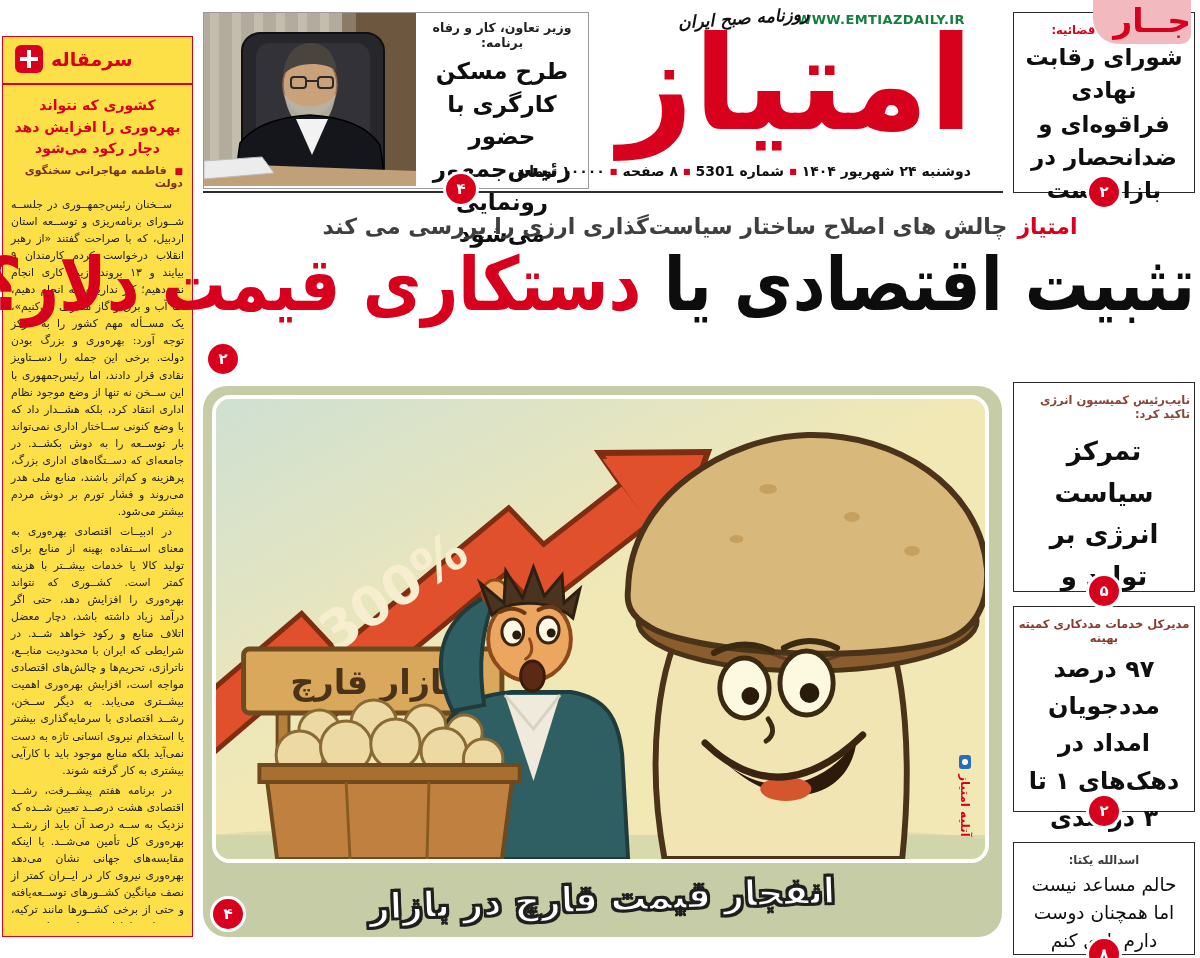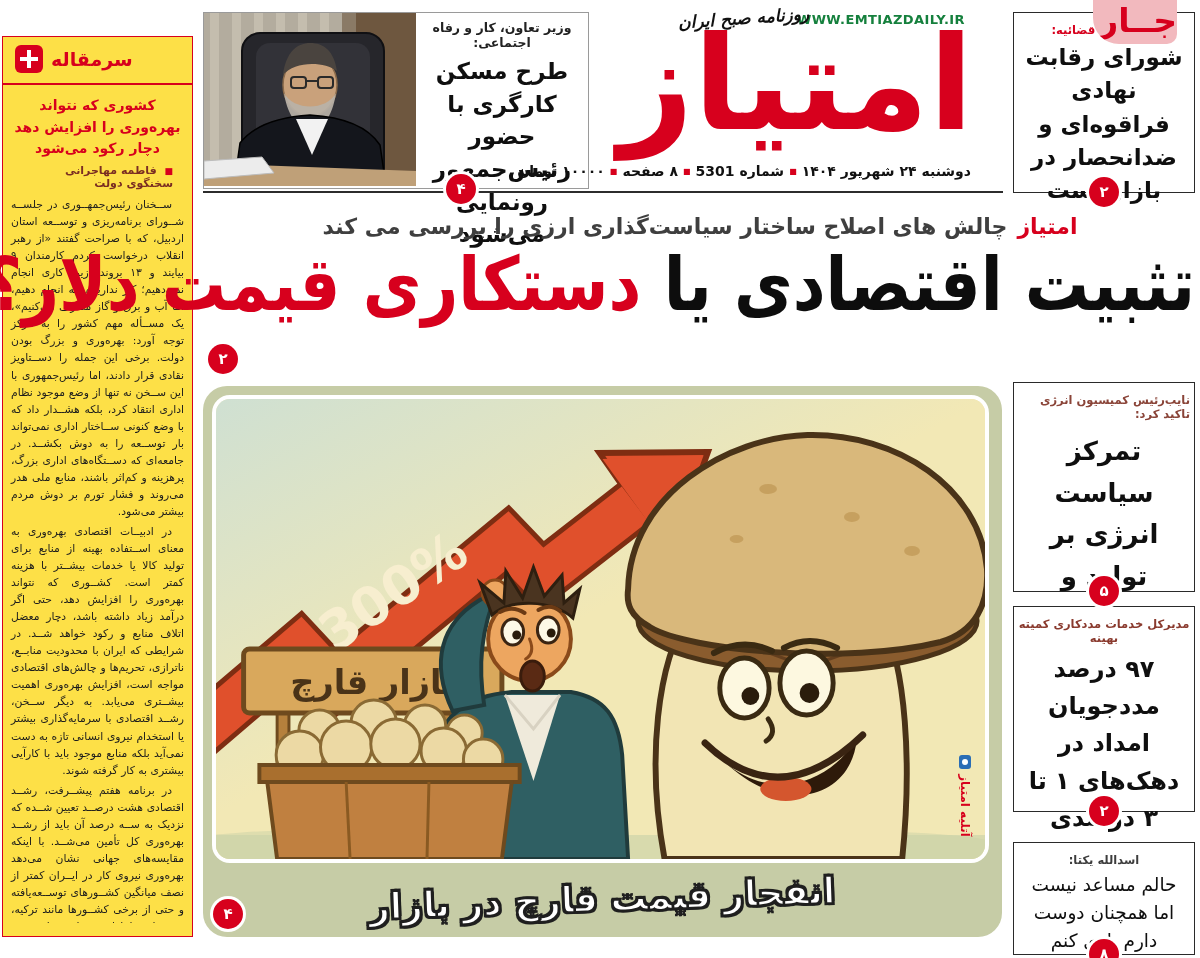--- a/index.html
+++ b/index.html
@@ -14,21 +14,21 @@
 
   
   .sidebar{left:2px;top:36px;width:189px;height:899px;border:1px solid #d7001d;background:#fde047;}
   .sb-header{position:relative;height:46px;border-bottom:2px solid #d7001d;}
   .sb-icon{position:absolute;left:12px;top:8px;width:28px;height:28px;background:#d7001d;border-radius:6px;}
   .sb-icon span{position:absolute;background:#fff;}
   .sb-icon .v{left:12px;top:5px;width:4px;height:18px;}
   .sb-icon .h{left:5px;top:12px;width:18px;height:4px;}
   .sb-title{position:absolute;left:48px;top:11px;color:#d7001d;font-size:19px;font-weight:bold;}
   .sb-headline{margin:10px 7px 4px;color:#d7001d;font-size:14px;font-weight:bold;text-align:center;line-height:1.55;}
-  .sb-byline{margin:2px 19px 6px;font-size:11px;font-weight:bold;color:#7a2d22;text-align:right;}
+  .sb-byline{margin:2px 9px 6px;font-size:11px;font-weight:bold;color:#7a2d22;text-align:right;}
   .sb-byline .sq{color:#d7001d;font-size:9px;margin-left:4px;}
   .sb-body{padding:0 8px;height:727px;overflow:hidden;font-size:10.8px;line-height:1.58;
            text-align:justify;color:#1c1c1c;}
   .sb-body p{margin:0 0 3px;text-indent:12px;}
 
   
   .photo-box{left:203px;top:12px;width:384px;height:175px;border:1px solid #9a9a9a;background:#fff;}
   .photo-box svg{position:absolute;left:0;top:0;}
   .ts-text{position:absolute;left:212px;top:0;right:0;bottom:0;padding:7px 4px 0;}
   .ts-kicker{font-size:12.5px;font-weight:bold;color:#222;text-align:center;}
@@ -42,21 +42,21 @@
   .mh-url{position:absolute;right:40px;top:12px;font-size:13px;font-weight:bold;color:#15803d;
           direction:ltr;letter-spacing:.4px;}
   .mh-tagline{position:absolute;left:88px;top:8px;font-family:"DejaVu Serif",serif;font-style:italic;
           font-weight:bold;font-size:17px;color:#111;transform:rotate(-4deg);}
   .mh-logo{position:absolute;left:0;top:16px;width:412px;text-align:center;font-size:130px;
           font-weight:bold;color:#d7001d;line-height:1.05;}
   .mh-dateline{position:absolute;right:34px;top:163px;font-size:14px;font-weight:bold;color:#111;white-space:nowrap;}
   .mh-dateline .sq{color:#d7001d;font-size:8px;margin:0 5px;vertical-align:2px;}
 
   
-  .ribbon{left:1093px;top:0;width:84px;height:44px;background:#f2b9be;border-radius:0 0 10px 26px;
+  .ribbon{left:1093px;top:0;width:98px;height:44px;background:#f2b9be;border-radius:0 0 10px 26px;
           overflow:hidden;z-index:5;}
   .ribbon span{display:block;color:#d7001d;font-size:33px;font-weight:bold;line-height:42px;
           padding-left:6px;white-space:nowrap;}
 
   
   .rbox{left:1013px;width:182px;border:1px solid #2a2a2a;background:#fff;text-align:center;padding-top:8px;box-sizing:border-box;}
   .rb1{top:12px;height:181px;}
   .rb2{top:382px;height:210px;}
   .rb3{top:606px;height:206px;}
   .rb4{top:842px;height:113px;}
@@ -142,21 +142,21 @@
       <path d="M 80 80 C 84 106 96 116 106 116 C 118 116 128 106 132 80 C 122 98 90 98 80 80 Z" fill="#b9b2a8" opacity="0.92"></path>
       <rect x="87" y="64" width="15" height="11" rx="3" fill="none" stroke="#2a2a2a" stroke-width="2"></rect>
       <rect x="114" y="64" width="15" height="11" rx="3" fill="none" stroke="#2a2a2a" stroke-width="2"></rect>
       <line x1="102" y1="68" x2="114" y2="68" stroke="#2a2a2a" stroke-width="2"></line>
       <path d="M 30 173 L 36 130 C 50 112 74 104 106 102 C 140 104 164 114 176 132 L 182 173 Z" fill="#14161c" stroke="#000" stroke-width="1.5"></path>
       <polygon points="92,106 124,106 108,142" fill="#f2f2f2"></polygon>
       <polygon points="0,150 212,158 212,173 0,173" fill="#bfa078"></polygon>
       <polygon points="0,148 58,144 70,160 0,166" fill="#ececec" stroke="#bcbcbc" stroke-width="1"></polygon>
     </svg>
     <div class="ts-text">
-      <div class="ts-kicker">وزیر تعاون، کار و رفاه اجتماعی:</div>
+      <div class="ts-kicker">وزیر تعاون، کار و رفاه برنامه:</div>
       <div class="ts-headline">طرح مسکن کارگری با حضور رئیس‌جمهور رونمایی می‌شود</div>
     </div>
     <div class="badge ts-badge">۴</div>
   </div>
 
   <div class="abs divider"></div>
 
   <div class="abs masthead">
     <div class="mh-url">WWW.EMTIAZDAILY.IR</div>
     <div class="mh-tagline">روزنامه صبح ایران</div>

